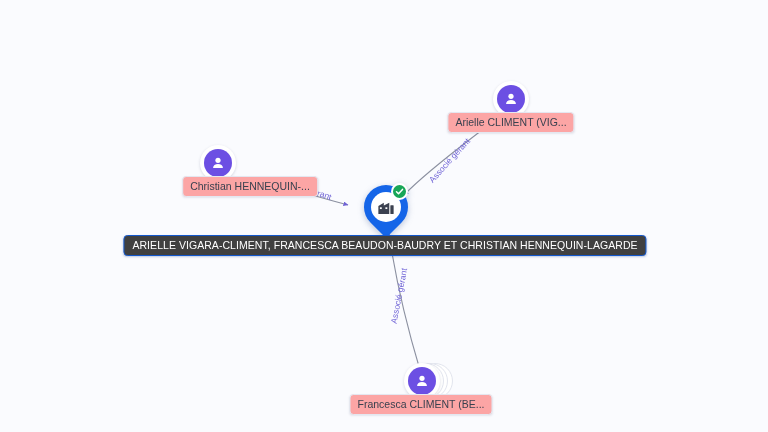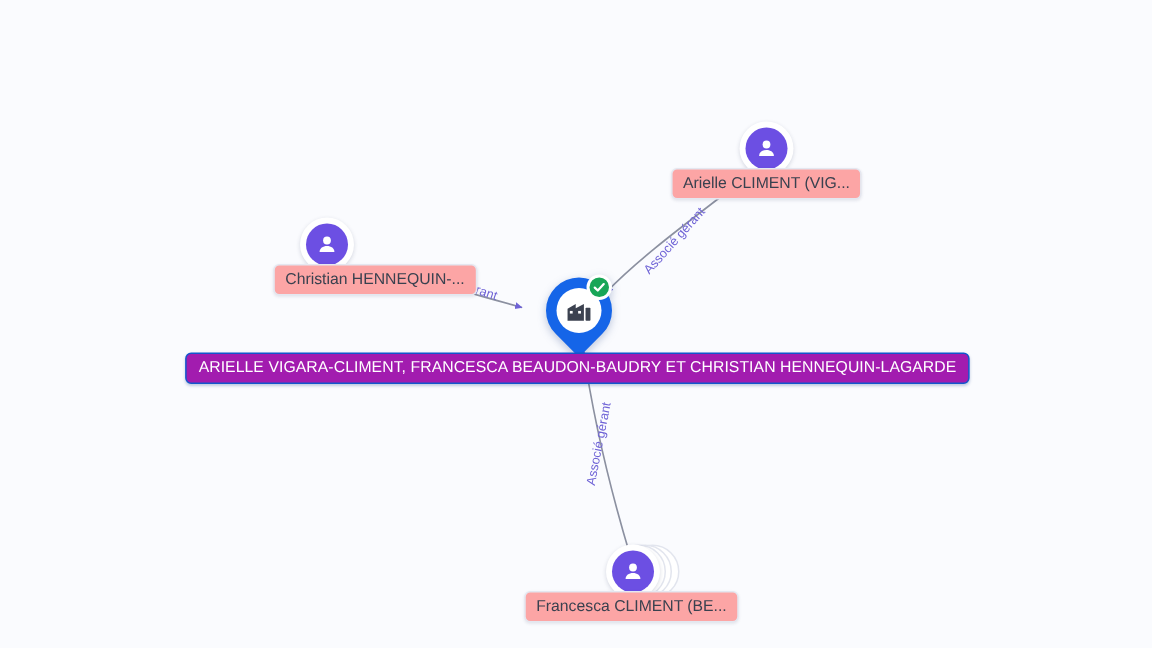--- a/index.html
+++ b/index.html
@@ -145,21 +145,21 @@
     display: flex;
     align-items: center;
     justify-content: center;
   }
 
   
   #main-label {
     position: absolute;
     transform: translateX(-50%);
     white-space: nowrap;
-    background: #a21caf;
+    background: #404040;
     border: 1px solid #1257cc;
     border-radius: 4px;
     color: #ffffff;
     font-size: 10.5px;
     line-height: 12px;
     letter-spacing: .05px;
     padding: 3px 8px 4px 8px;
     box-shadow: 0 1px 2px rgba(20,60,140,.25);
   }
 

